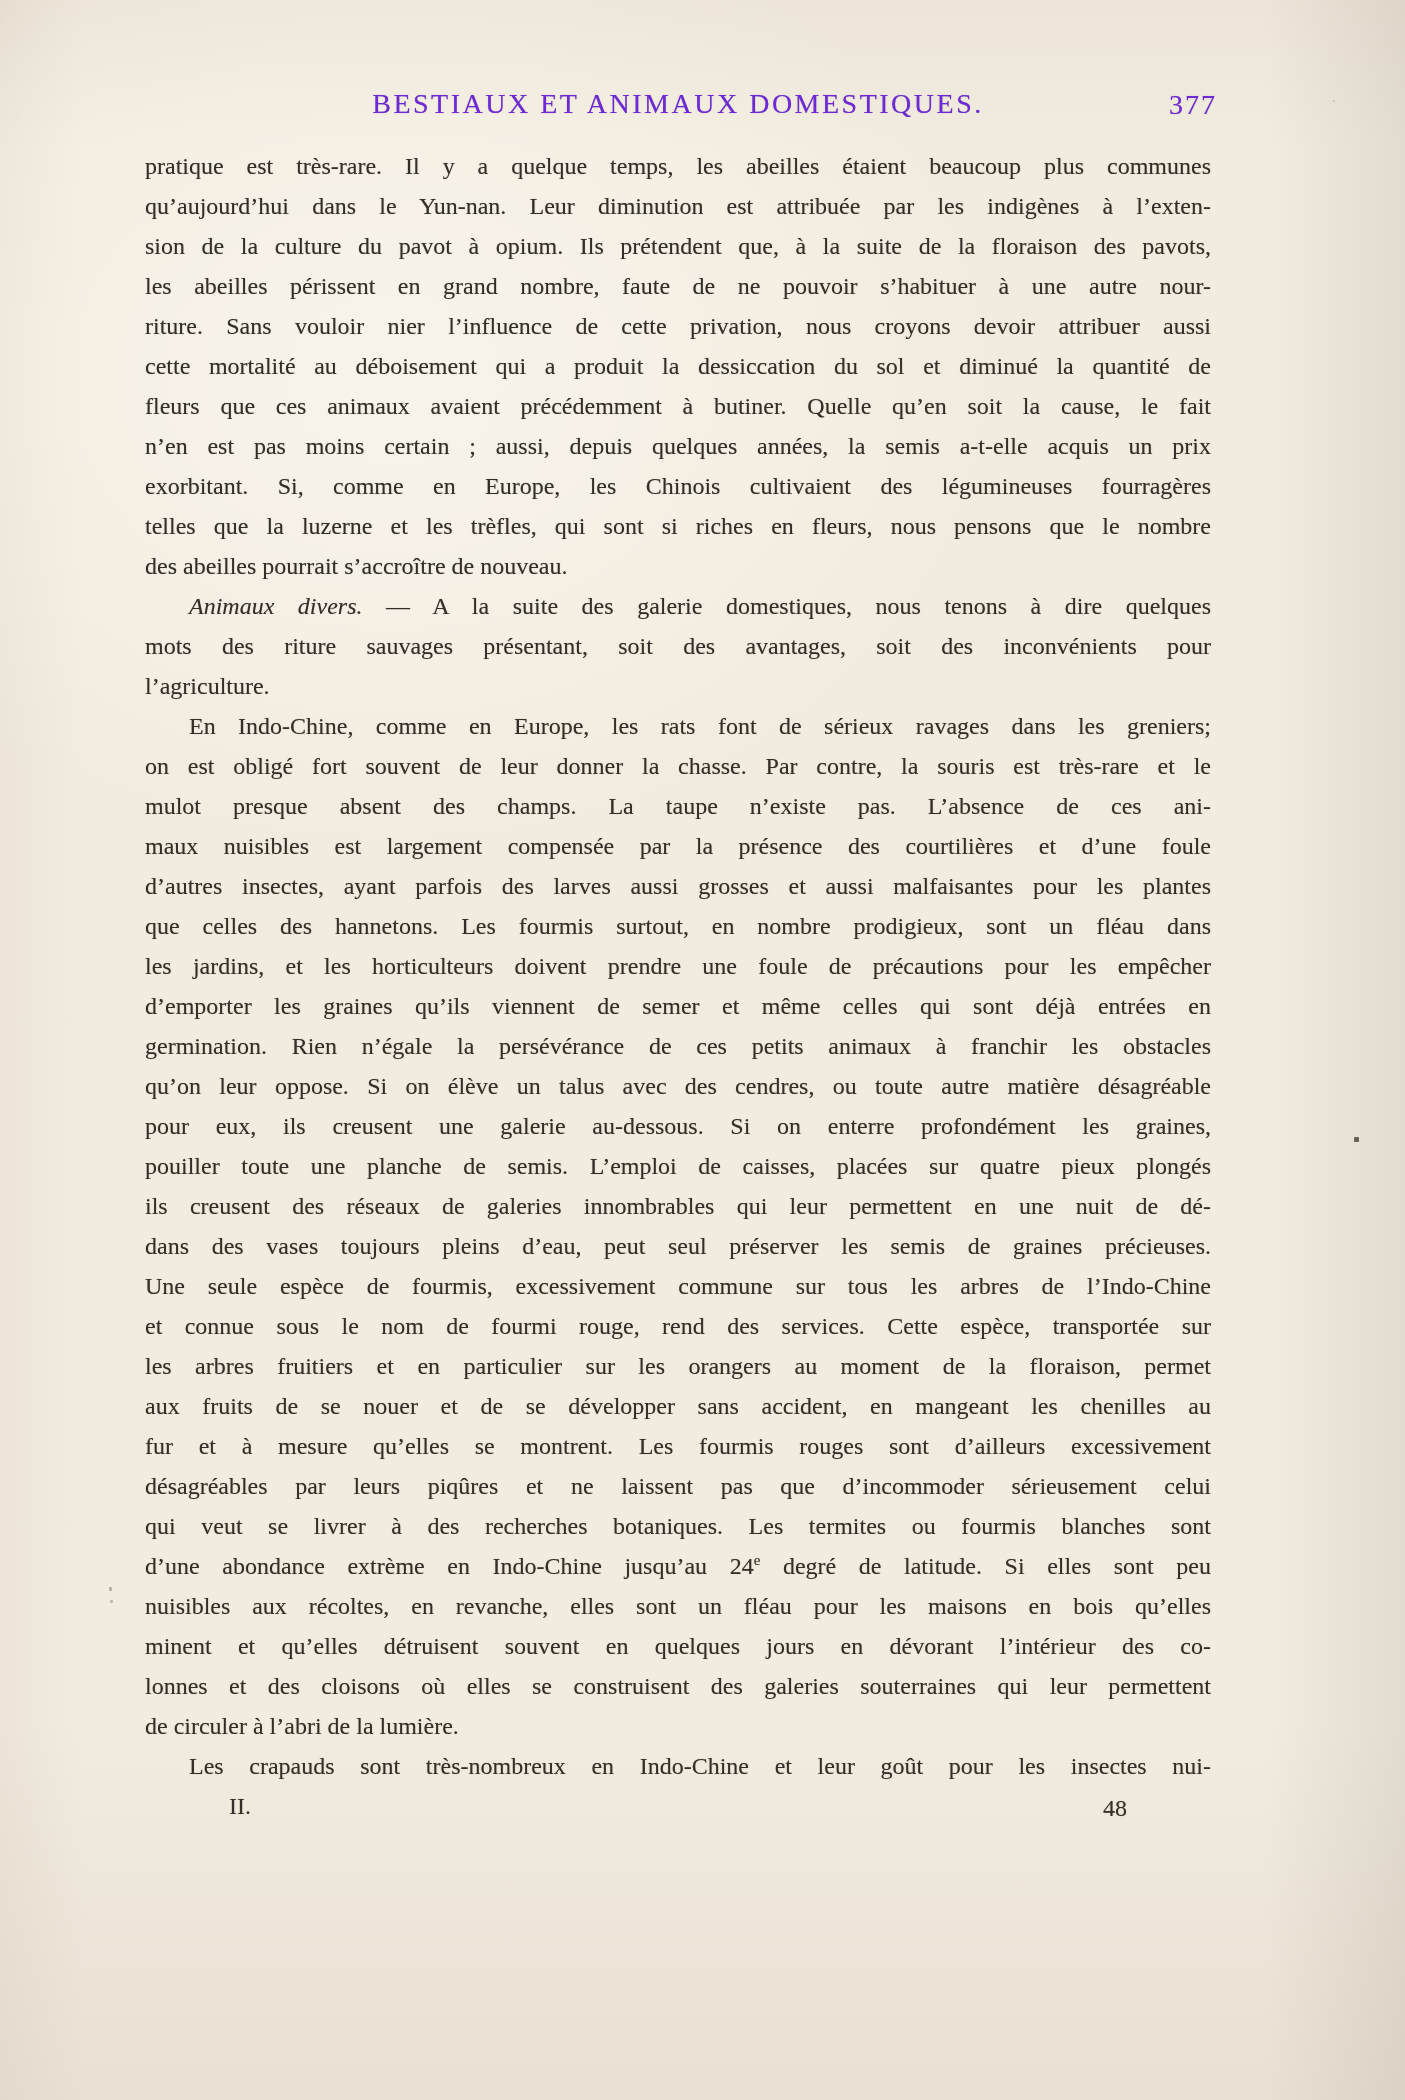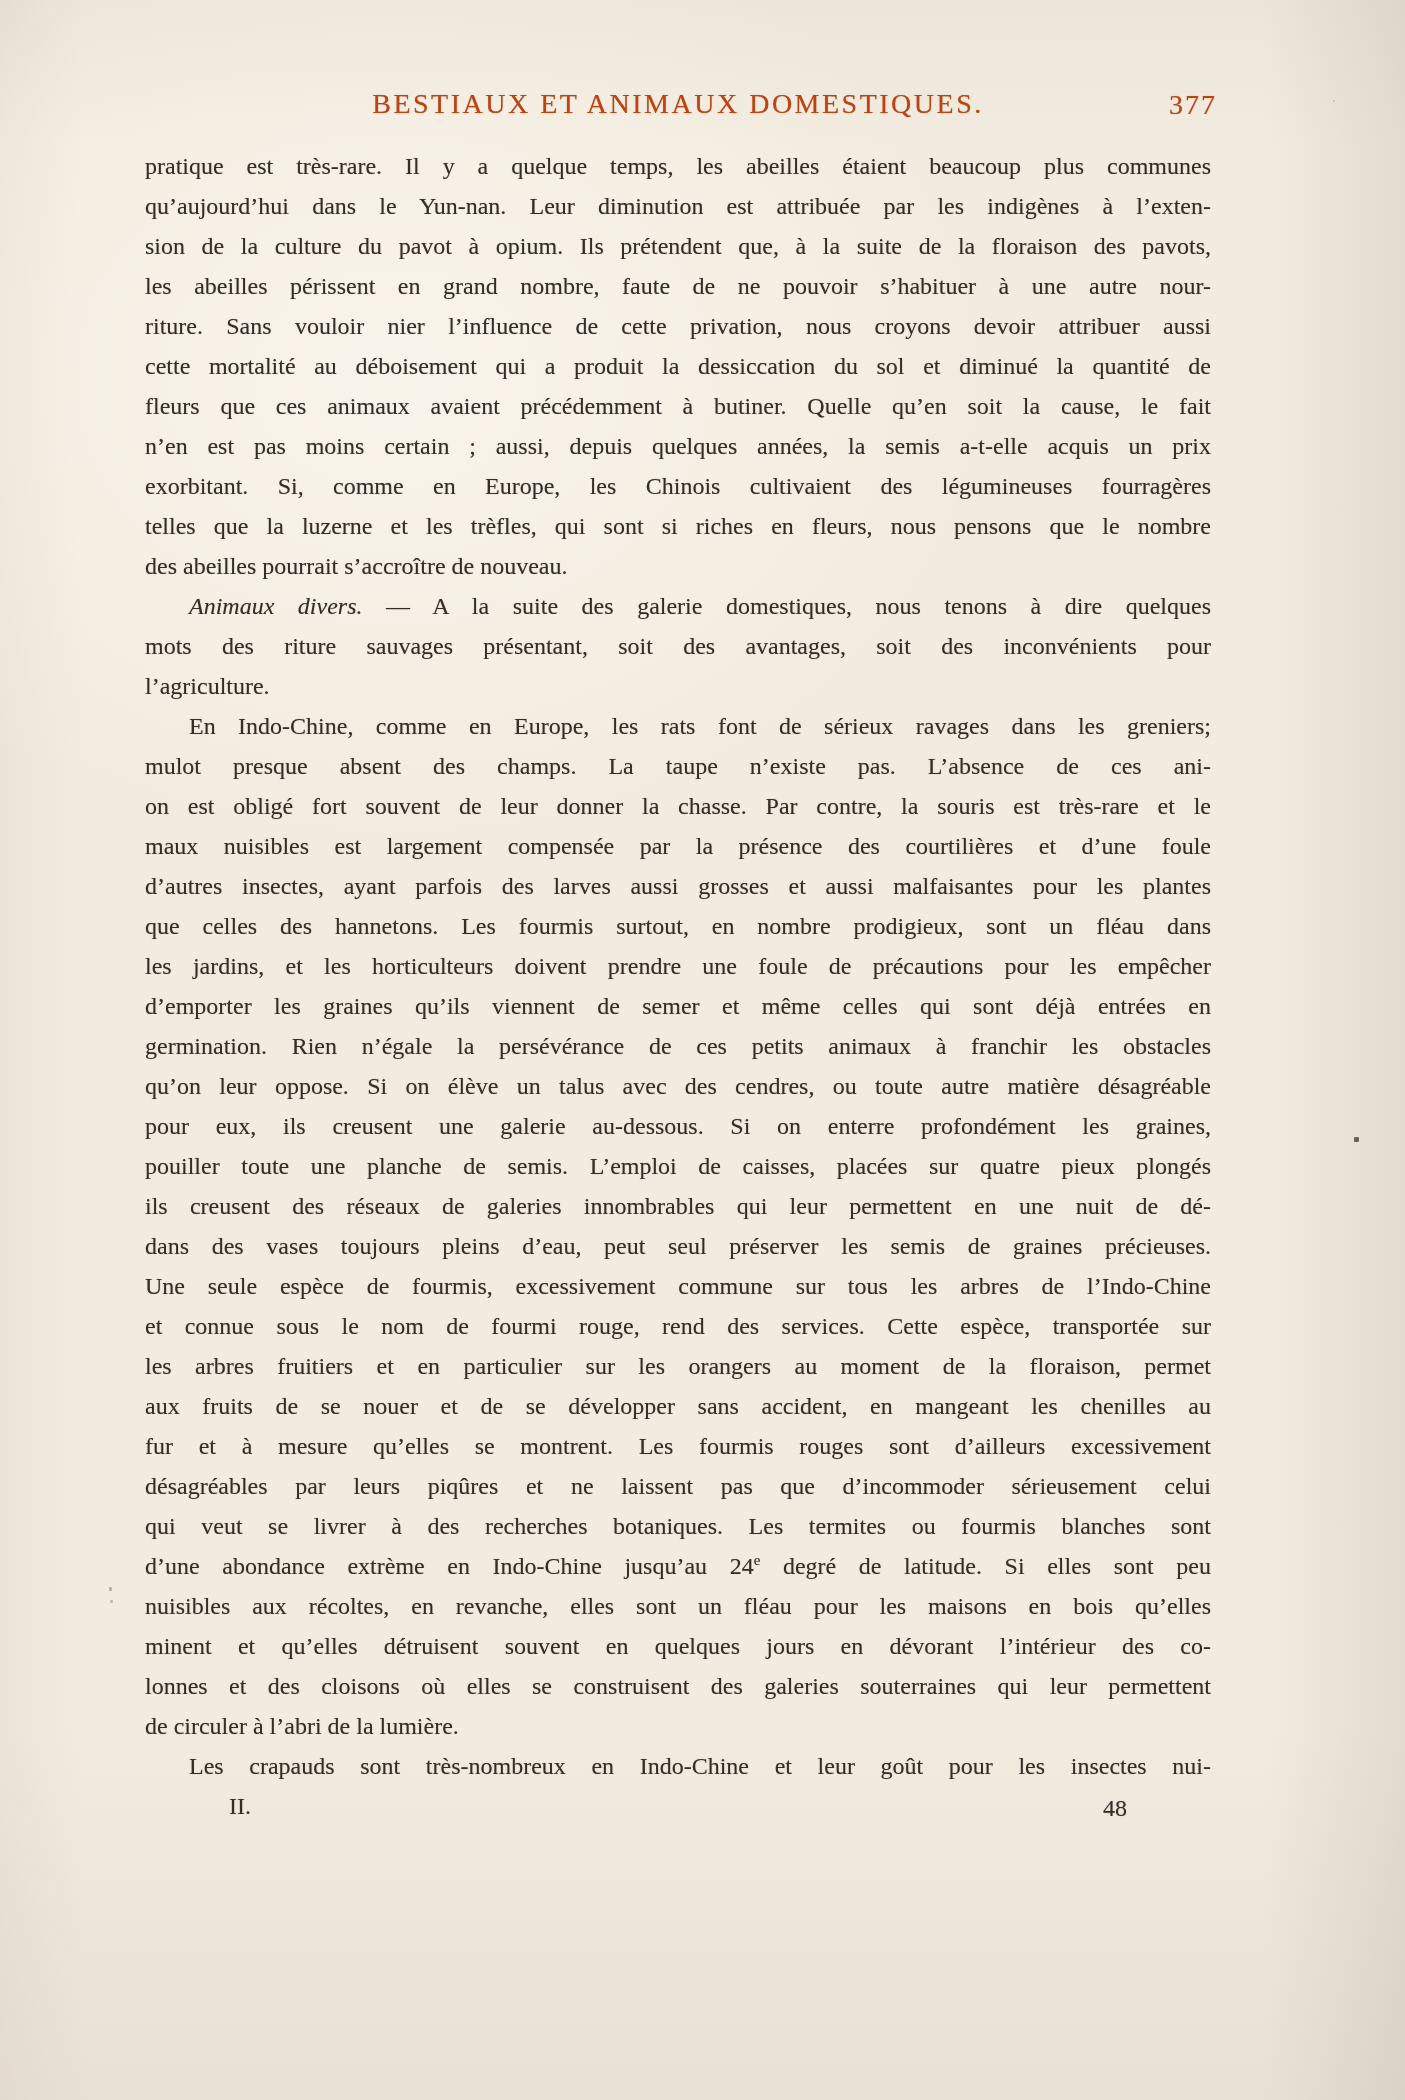--- a/index.html
+++ b/index.html
@@ -20,21 +20,21 @@
     color: #332e27;
   }
   .running-head {
     position: absolute;
     top: 88px;
     left: 145px;
     width: 1066px;
     text-align: center;
     font-size: 28px;
     letter-spacing: 2.5px;
-    color: #c2410c;
+    color: #6d28d9;
     text-shadow: 0 0 1px rgba(58,52,44,0.4);
   }
   .page-number {
     position: absolute;
     right: -6px;
     top: 1px;
     letter-spacing: 2px;
     font-size: 28px;
   }
   .body-text {
@@ -98,22 +98,22 @@
     <div class="line"><span>cette mortalité au déboisement qui a produit la dessiccation du sol et diminué la quantité de</span></div>
     <div class="line"><span>fleurs que ces animaux avaient précédemment à butiner. Quelle qu’en soit la cause, le fait</span></div>
     <div class="line"><span>n’en est pas moins certain ; aussi, depuis quelques années, la semis a-t-elle acquis un prix</span></div>
     <div class="line"><span>exorbitant. Si, comme en Europe, les Chinois cultivaient des légumineuses fourragères</span></div>
     <div class="line"><span>telles que la luzerne et les trèfles, qui sont si riches en fleurs, nous pensons que le nombre</span></div>
     <div class="line end"><span>des abeilles pourrait s’accroître de nouveau.</span></div>
     <div class="line ind"><span class="it">Animaux divers.</span><span> — A la suite des galerie domestiques, nous tenons à dire quelques</span></div>
     <div class="line"><span>mots des riture sauvages présentant, soit des avantages, soit des inconvénients pour</span></div>
     <div class="line end"><span>l’agriculture.</span></div>
     <div class="line ind"><span>En Indo-Chine, comme en Europe, les rats font de sérieux ravages dans les greniers;</span></div>
+    <div class="line"><span>on est obligé fort souvent de leur donner la chasse. Par contre, la souris est très-rare et le</span></div>
     <div class="line"><span>mulot presque absent des champs. La taupe n’existe pas. L’absence de ces ani-</span></div>
-    <div class="line"><span>on est obligé fort souvent de leur donner la chasse. Par contre, la souris est très-rare et le</span></div>
     <div class="line"><span>maux nuisibles est largement compensée par la présence des courtilières et d’une foule</span></div>
     <div class="line"><span>d’autres insectes, ayant parfois des larves aussi grosses et aussi malfaisantes pour les plantes</span></div>
     <div class="line"><span>que celles des hannetons. Les fourmis surtout, en nombre prodigieux, sont un fléau dans</span></div>
     <div class="line"><span>les jardins, et les horticulteurs doivent prendre une foule de précautions pour les empêcher</span></div>
     <div class="line"><span>d’emporter les graines qu’ils viennent de semer et même celles qui sont déjà entrées en</span></div>
     <div class="line"><span>germination. Rien n’égale la persévérance de ces petits animaux à franchir les obstacles</span></div>
     <div class="line"><span>qu’on leur oppose. Si on élève un talus avec des cendres, ou toute autre matière désagréable</span></div>
     <div class="line"><span>pour eux, ils creusent une galerie au-dessous. Si on enterre profondément les graines,</span></div>
     <div class="line"><span>pouiller toute une planche de semis. L’emploi de caisses, placées sur quatre pieux plongés</span></div>
     <div class="line"><span>ils creusent des réseaux de galeries innombrables qui leur permettent en une nuit de dé-</span></div>

